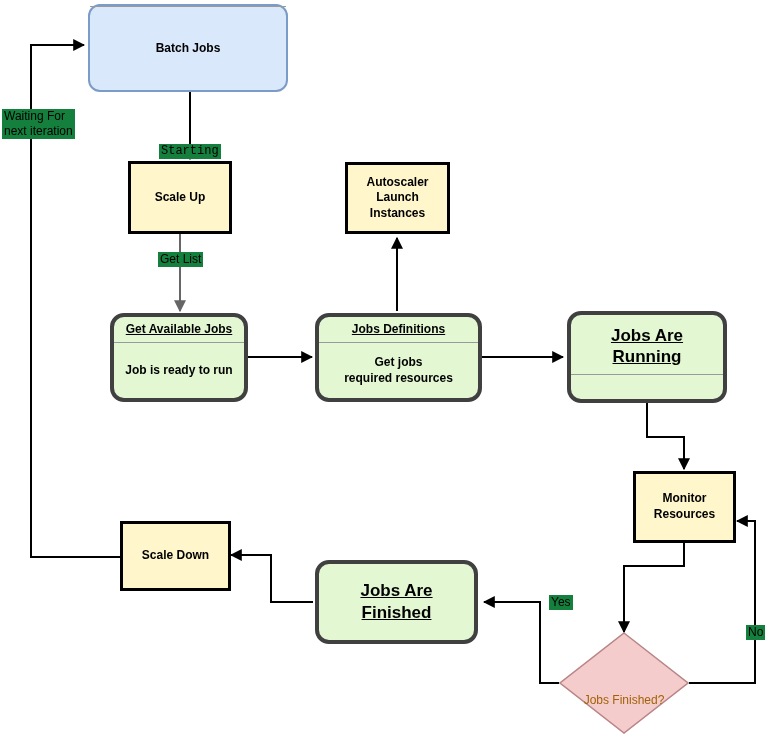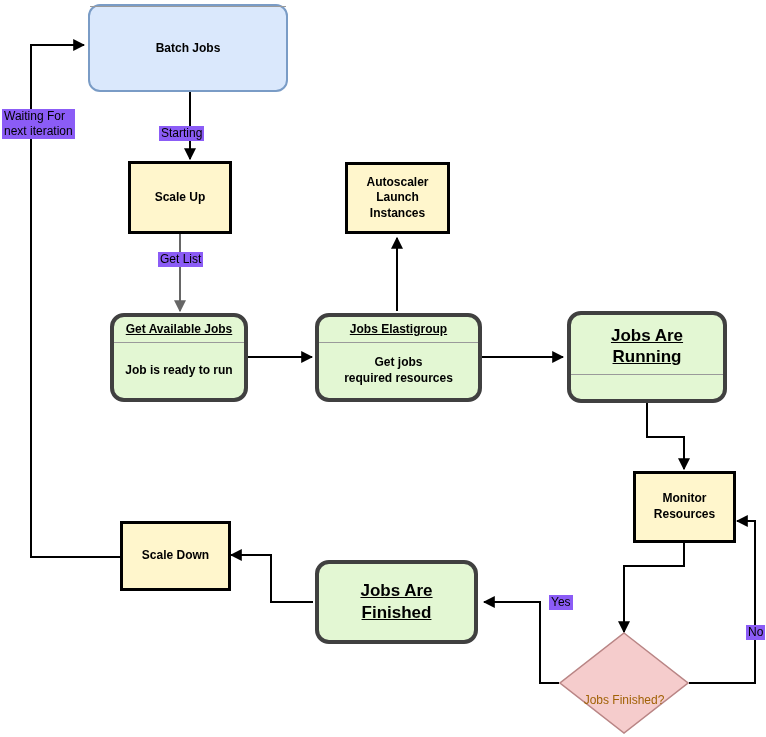--- a/index.html
+++ b/index.html
@@ -107,21 +107,21 @@
     color: #a16207;
   }
 
   
   .edge-label {
     position: absolute;
     font-size: 12px;
     color: #000000;
     line-height: 1.25;
     white-space: pre-line;
-    background: #8b5cf6;
+    background: #15803d;
     padding: 0 2px;
   }
 </style>
 </head>
 <body>
 
 <svg id="canvas" viewBox="0 0 766 737" width="766" height="737" xmlns="http://www.w3.org/2000/svg">
   <defs>
     <marker id="arrow-black" viewBox="0 0 10 10" refX="9" refY="5" markerWidth="6" markerHeight="6" orient="auto-start-reverse">
       <path d="M 0 0 L 10 5 L 0 10 z" fill="#000000"></path>
@@ -180,21 +180,21 @@
 Instances</div>
 </div>
 
 <div class="node green-box" style="left:110px; top:313px; width:138px; height:89px;">
   <div class="hdr">Get Available Jobs</div>
   <div class="divider"></div>
   <div class="body">Job is ready to run</div>
 </div>
 
 <div class="node green-box" style="left:315px; top:313px; width:167px; height:89px;">
-  <div class="hdr">Jobs Elastigroup</div>
+  <div class="hdr">Jobs Definitions</div>
   <div class="divider"></div>
   <div class="body">Get jobs
 required resources</div>
 </div>
 
 <div class="node green-box big-title" style="left:567px; top:311px; width:160px; height:92px; justify-content:flex-start;">
   <div class="hdr">Jobs Are 
 Running</div>
   <div class="divider"></div>
   <div class="body"></div>
@@ -217,19 +217,19 @@
 Finished</div>
 </div>
 
 <div class="node yellow-box simple" style="left:120px; top:521px; width:111px; height:70px;">
   <div class="body">Scale Down</div>
 </div>
 
 <div class="edge-label" style="left:2px; top:109px; text-align:left;">Waiting For
 next iteration</div>
 
-<div class="edge-label" style="left:159px; top:126px;">Starting</div>
+<div class="edge-label" style="left:159px; top:144px;font-family:Liberation Mono, monospace;">Starting</div>
 
 <div class="edge-label" style="left:158px; top:252px;">Get List</div>
 
 <div class="edge-label" style="left:549px; top:595px;">Yes</div>
 
 <div class="edge-label" style="left:746px; top:625px;">No</div>
 
 </body></html>

